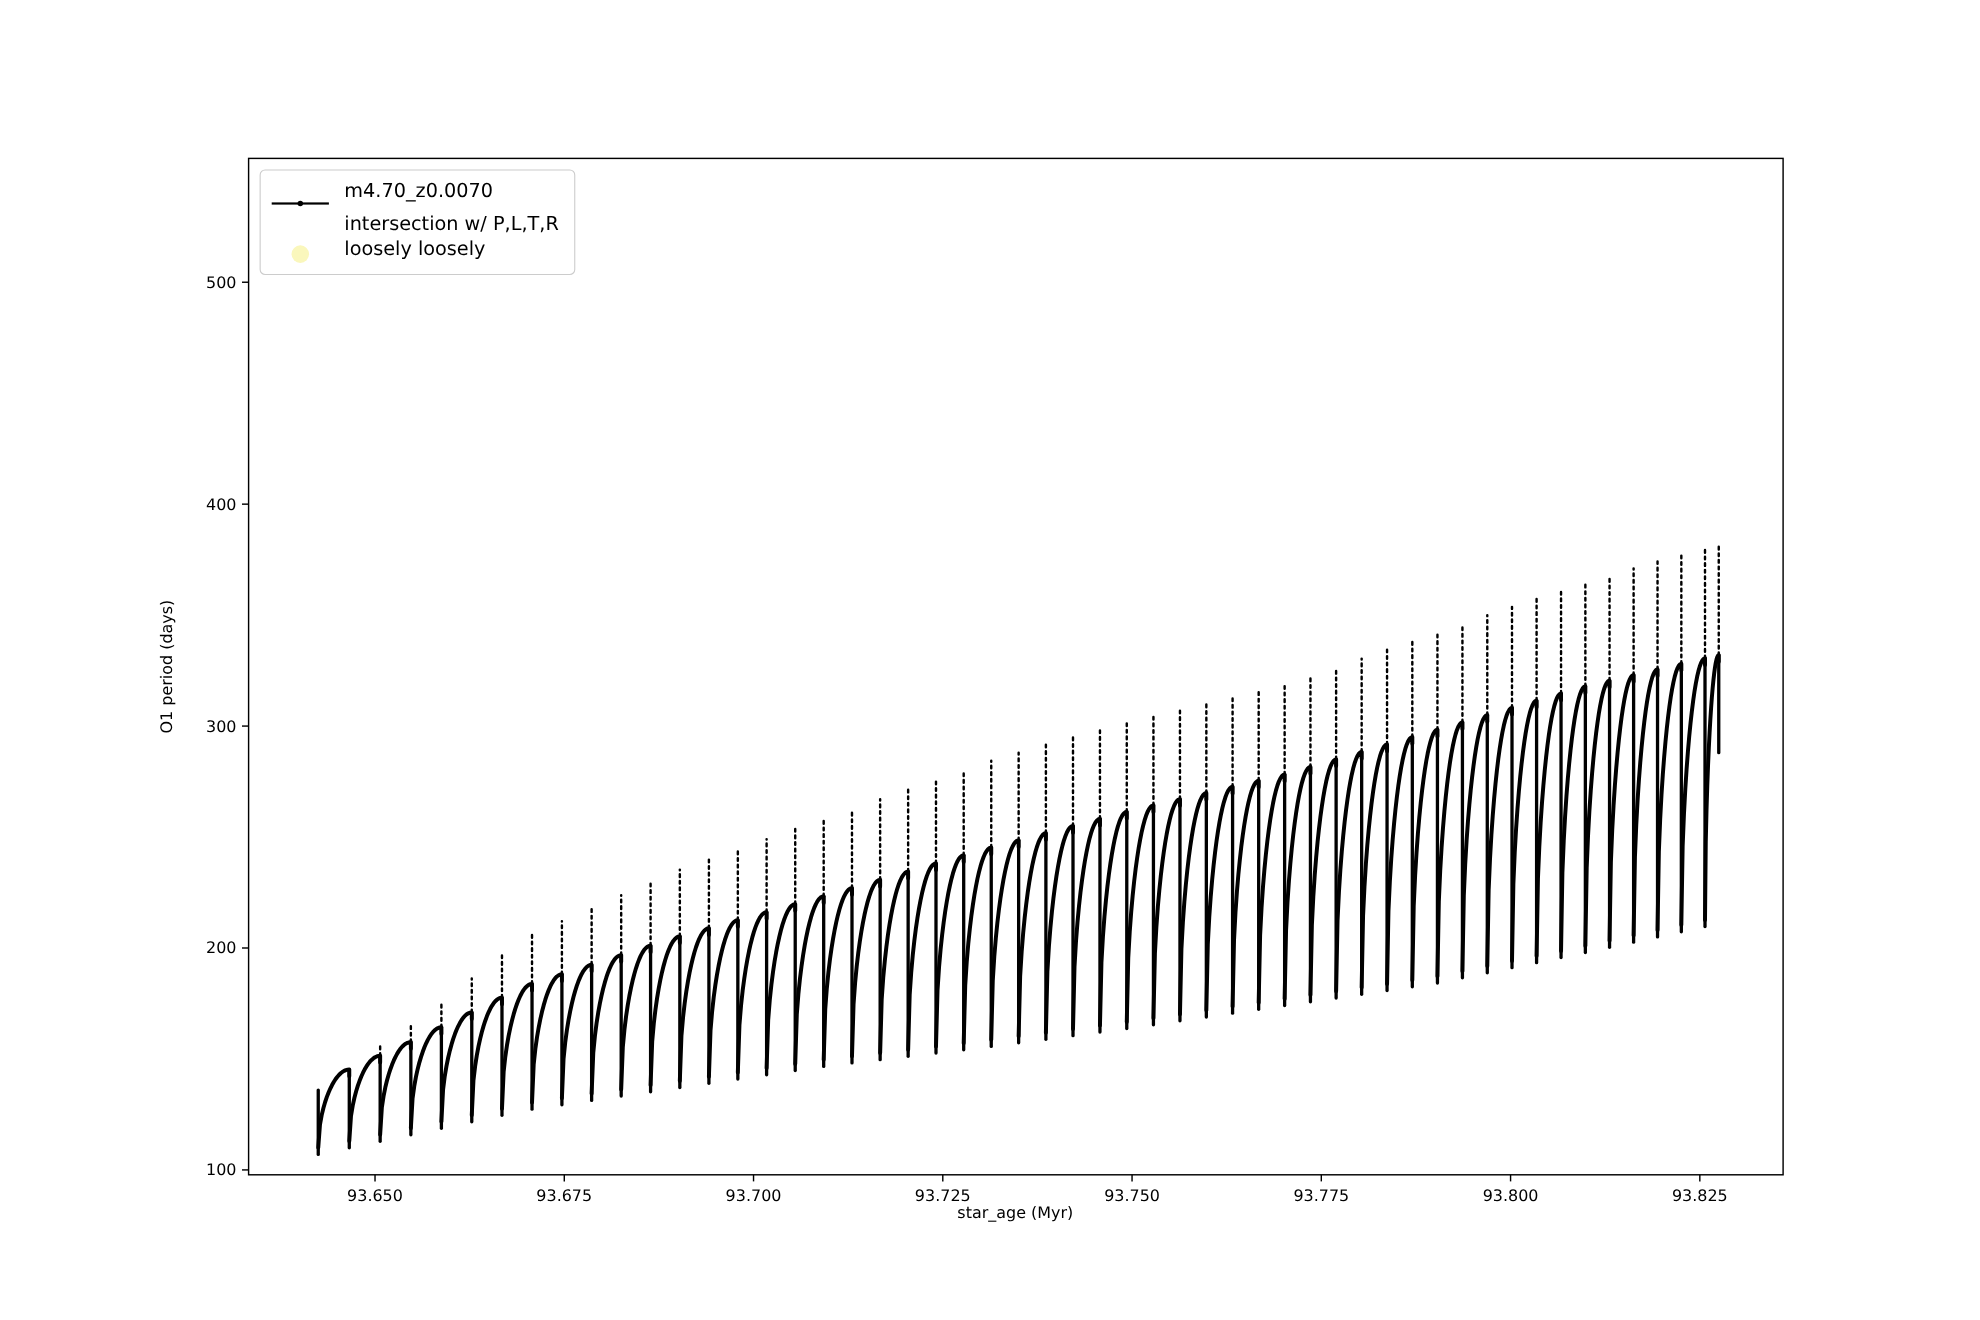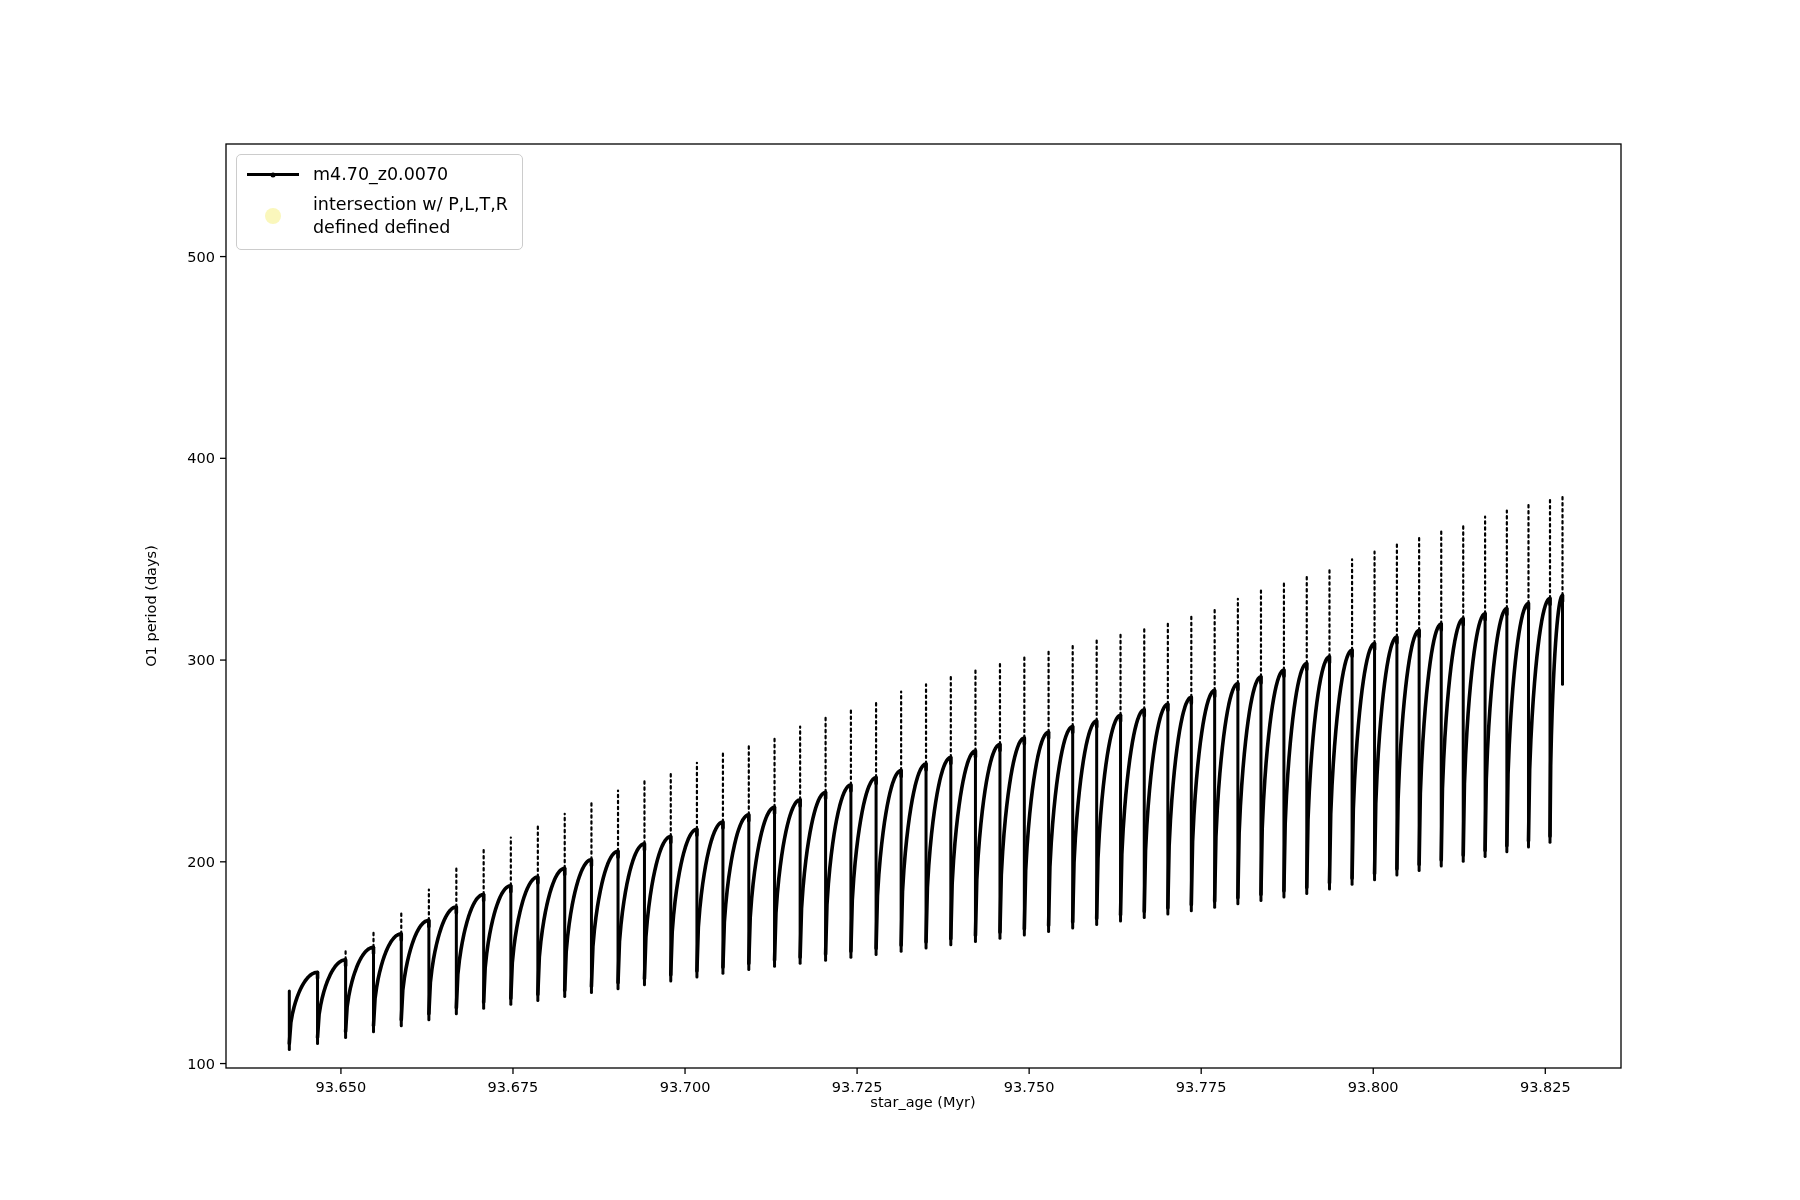--- a/index.html
+++ b/index.html
@@ -20,21 +20,21 @@
     font-size:14.5px;fill:#000000;
   }
   .legend{
     position:absolute;left:236px;top:154px;
     background:rgba(255,255,255,0.85);
     border:1px solid #cccccc;border-radius:5px;
     padding:8px 14px 10px 10px;
     display:flex;flex-direction:column;gap:7px;
     z-index:3;
   }
-  .legend-row{display:flex;align-items:center;gap:14px;}
+  .legend-row{display:flex;align-items:flex-end;gap:14px;}
   .legend-sample{width:52px;display:flex;align-items:center;justify-content:center;position:relative;flex:0 0 52px;}
   .legend-line{width:52px;height:2.4px;background:#000;position:relative;}
   .legend-line-dot{
     position:absolute;left:50%;top:50%;transform:translate(-50%,-50%);
     width:5px;height:5px;border-radius:50%;background:#000;
   }
   .legend-dot{
     width:16px;height:16px;border-radius:50%;
     background:#faf7bc;
   }
@@ -248,16 +248,16 @@
           <span class="legend-line-dot"></span>
         </span>
       </span>
       <span class="legend-label">m4.70_z0.0070</span>
     </div>
     <div class="legend-row">
       <span class="legend-sample">
         <span class="legend-dot"></span>
       </span>
       <span class="legend-label">intersection w/ P,L,T,R
-defined defined</span>
+loosely loosely</span>
     </div>
   </div>
 </div>
 
 </body></html>

